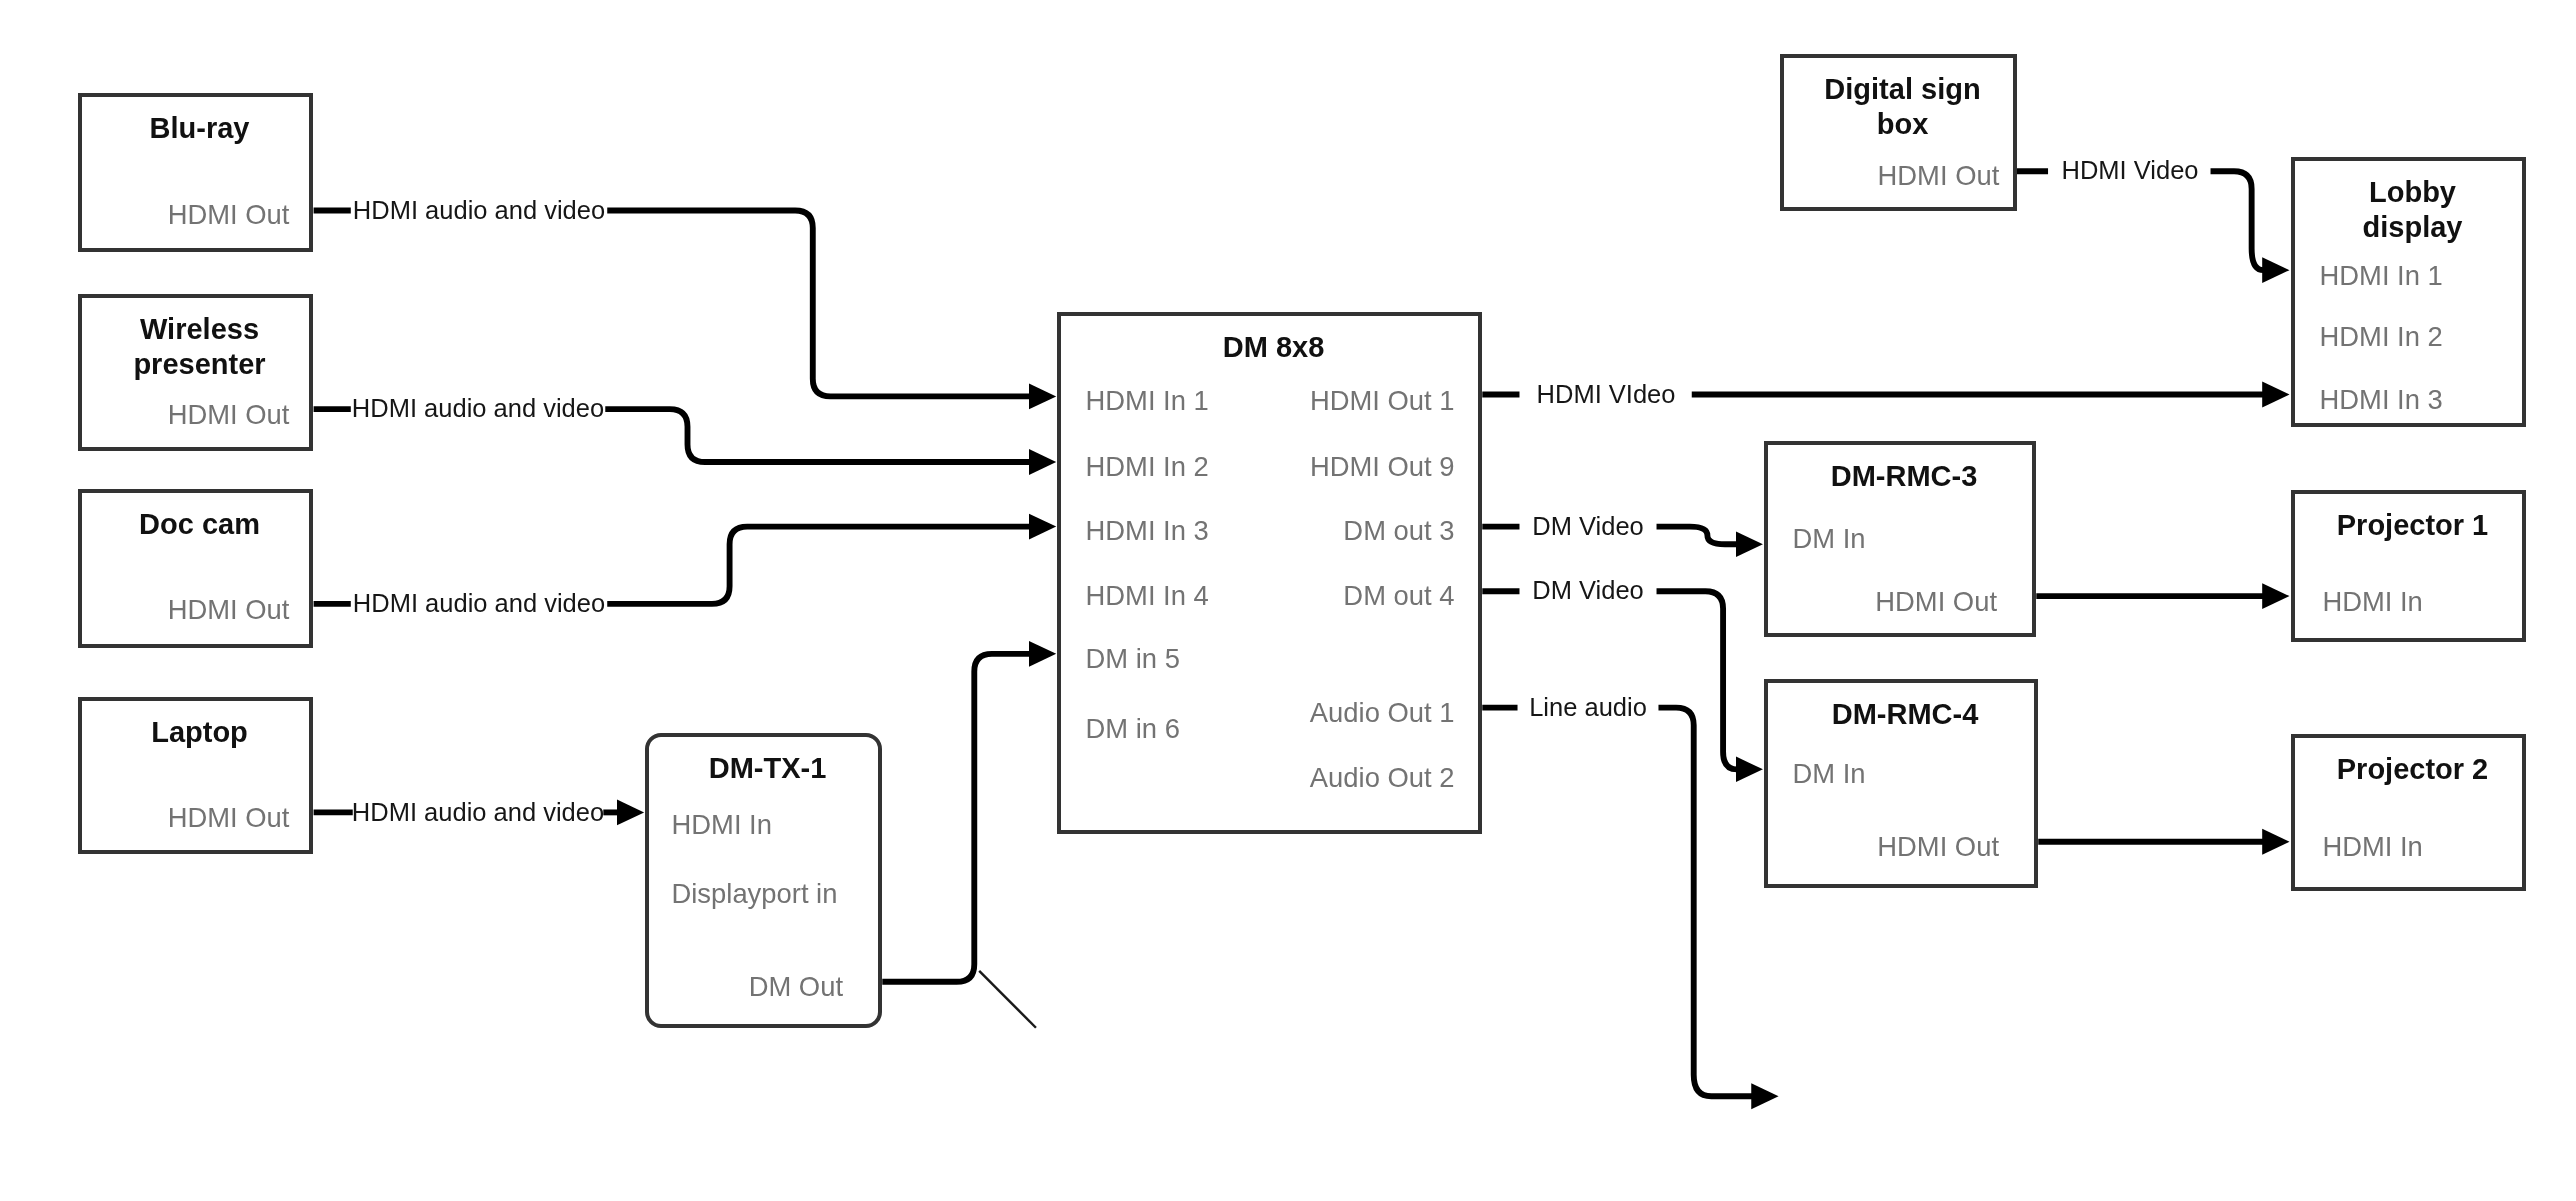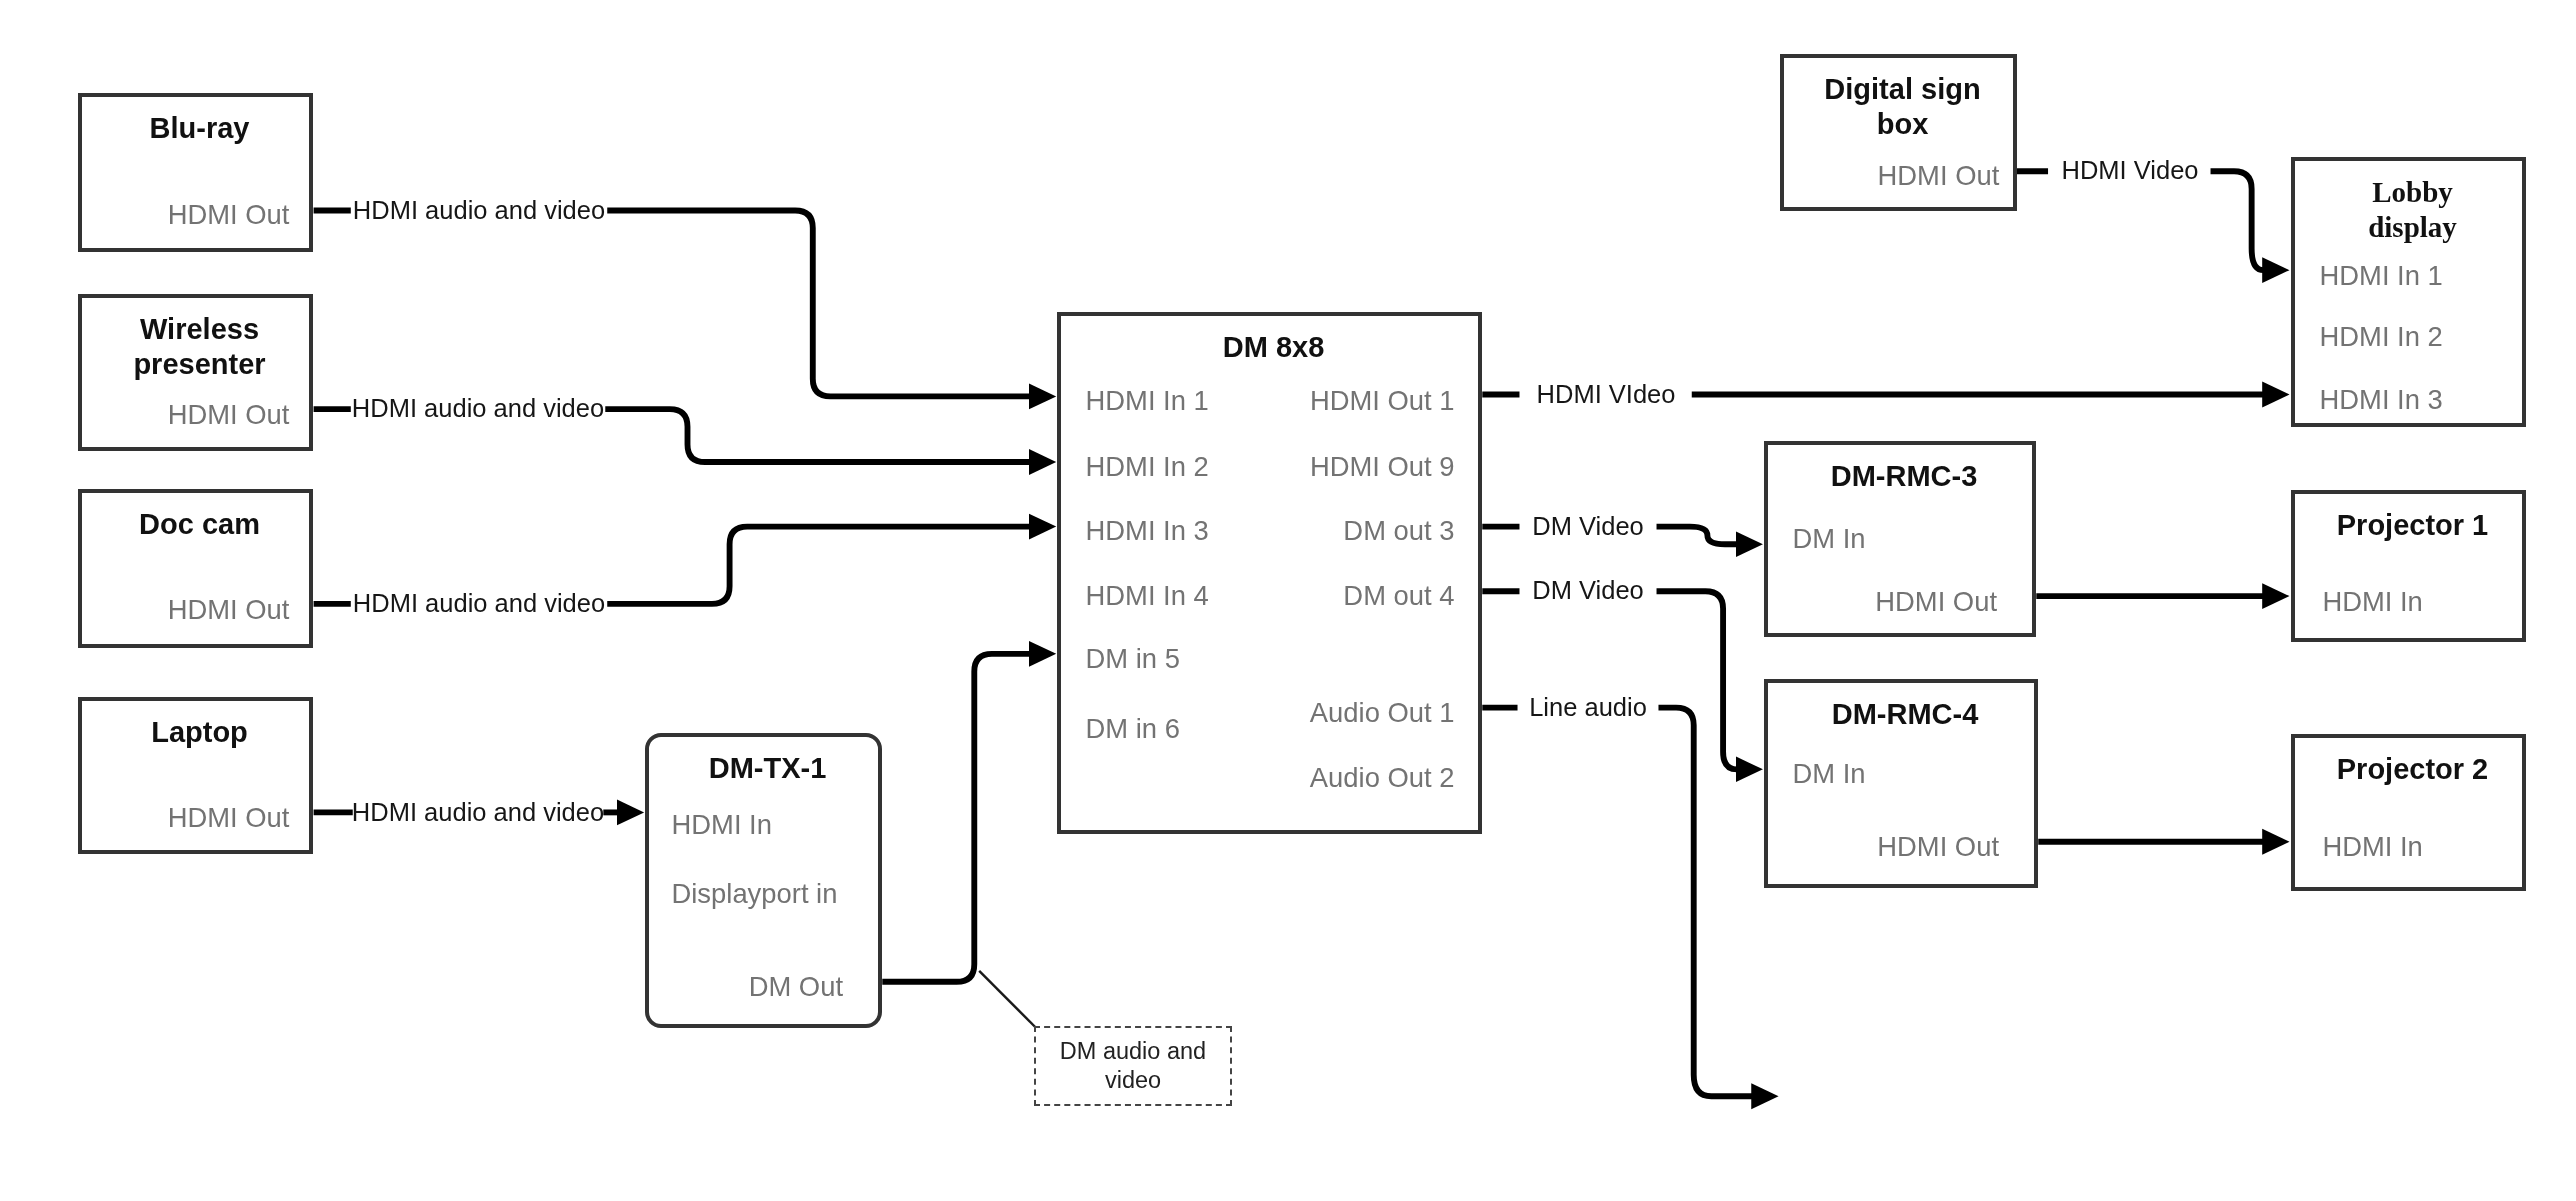--- a/index.html
+++ b/index.html
@@ -111,21 +111,21 @@
     <div class="port" style="right:23.5px;top:396px;">Audio Out 1</div>
     <div class="port" style="right:23.5px;top:461px;">Audio Out 2</div>
   </div>
 
   <div class="node" style="left:1780px;top:54px;width:237px;height:157px;">
     <div class="node-title" style="padding:13.7px 21.5px 0;">Digital sign box</div>
     <div class="port" style="right:13.7px;top:117px;">HDMI Out</div>
   </div>
 
   <div class="node" style="left:2291px;top:157px;width:235px;height:270px;">
-    <div class="node-title" style="padding:13.7px 43px 0;font-family:Liberation Serif, serif;">Lobby display</div>
+    <div class="node-title" style="padding:13.7px 43px 0;">Lobby display</div>
     <div class="port" style="left:24.5px;top:114px;">HDMI In 1</div>
     <div class="port" style="left:24.5px;top:175px;">HDMI In 2</div>
     <div class="port" style="left:24.5px;top:238px;">HDMI In 3</div>
   </div>
 
   <div class="node" style="left:1764px;top:441px;width:272px;height:196px;">
     <div class="node-title">DM-RMC-3</div>
     <div class="port" style="left:24.5px;top:93px;">DM In</div>
     <div class="port" style="right:35px;top:156px;">HDMI Out</div>
   </div>
@@ -150,18 +150,15 @@
   <div class="edge-label" style="left:479px;top:211px;">HDMI audio and video</div>
   <div class="edge-label" style="left:478px;top:409px;">HDMI audio and video</div>
   <div class="edge-label" style="left:479px;top:604px;">HDMI audio and video</div>
   <div class="edge-label" style="left:478px;top:813px;">HDMI audio and video</div>
   <div class="edge-label" style="left:1606px;top:395px;">HDMI VIdeo</div>
   <div class="edge-label" style="left:1588px;top:527px;">DM Video</div>
   <div class="edge-label" style="left:1588px;top:591px;">DM Video</div>
   <div class="edge-label" style="left:1588px;top:708px;">Line audio</div>
   <div class="edge-label" style="left:2130px;top:171px;">HDMI Video</div>
 
-  <div class="note" style="left:1034px;top:1026px;width:198px;height:80px;">
-    <span>DM audio and video</span>
-  </div>
 
 </div>
 
 
 </body></html>

